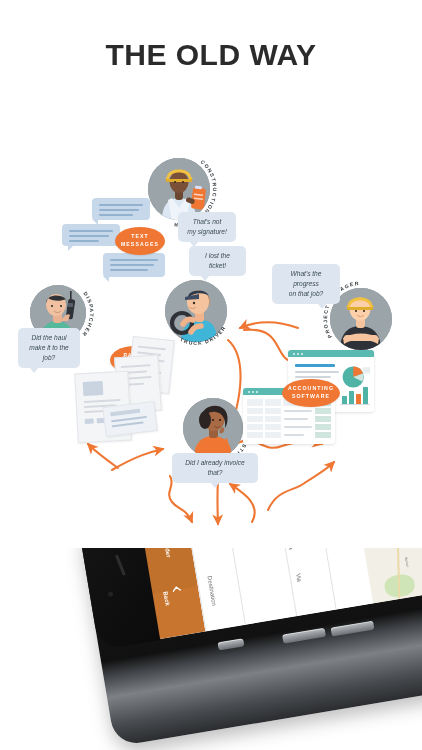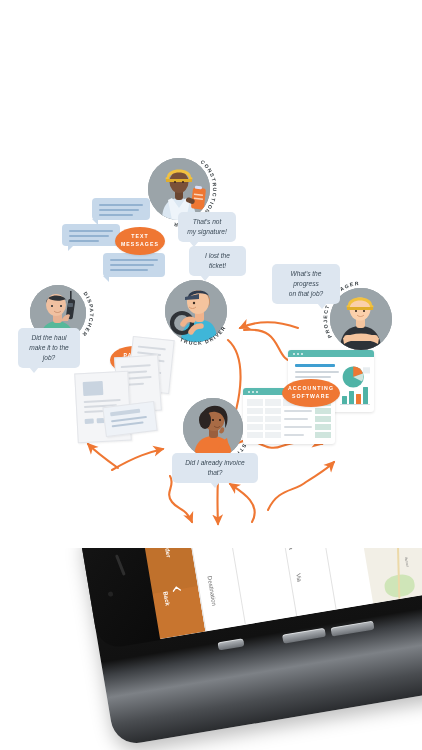--- a/index.html
+++ b/index.html
@@ -200,20 +200,21 @@
   }
   .map .road{position:absolute;background:#ecd9a8;}
   .map .green{position:absolute;background:#cfe5b8;border-radius:45%;}
   .map .lbl{position:absolute;font-size:3.2px;color:#6b6b6b;transform:rotate(90deg);transform-origin:left top;white-space:nowrap;}
 </style>
 </head>
 <body>
 
 <div class="page">
 
+  <div class="title">THE OLD WAY</div>
 
   <div class="diagram">
 
     <svg class="arrows" viewBox="0 0 422 360">
       <defs>
         <marker id="ah" markerWidth="6" markerHeight="6" refX="4.6" refY="3" orient="auto">
           <path d="M0,0.4 L5.4,3 L0,5.6 L1.5,3 Z" fill="#ef7733"></path>
         </marker>
       </defs>
       <g fill="none" stroke="#ef7733" stroke-width="2.1" stroke-linecap="round" marker-end="url(#ah)">

